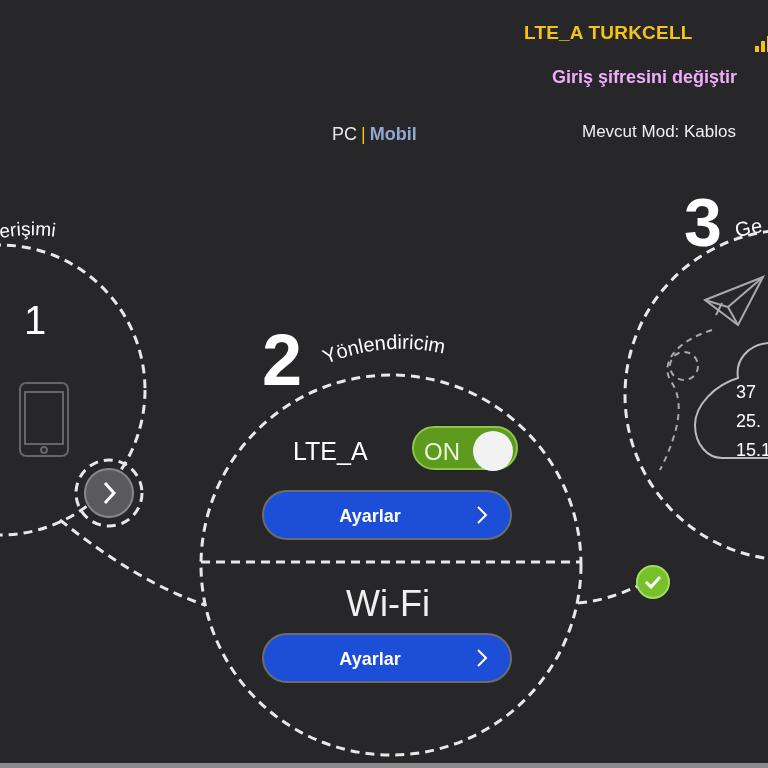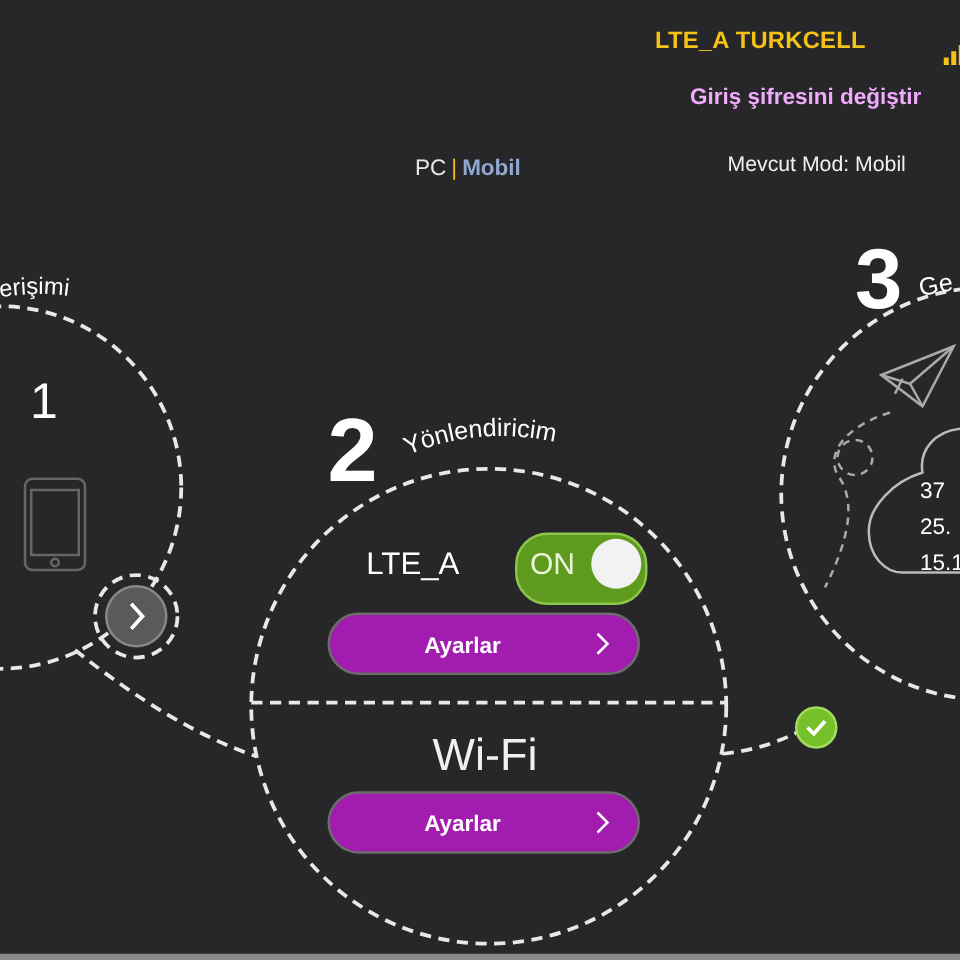--- a/index.html
+++ b/index.html
@@ -9,24 +9,24 @@
   .top-status .carrier{}
   .signal{left:755px;top:36px;width:14px;height:16px;}
   .signal span{position:absolute;bottom:0;background:#f4c315;width:4px;}
   .change-pw{top:67px;left:552px;font-weight:bold;font-size:18px;color:#f0abfc;white-space:nowrap;}
   .view-switch{top:124px;left:332px;font-size:18px;white-space:nowrap;color:#e8e8e8;}
   .view-switch .sep{color:#f4c315;margin:0 4px;}
   .view-switch .mobil{color:#8fa8d0;font-weight:bold;margin-top:12px;}
   .mode{top:122px;left:582px;font-size:17px;color:#f0f0f0;white-space:nowrap;}
   svg.lines{position:absolute;left:0;top:0;}
   .lte-label{top:437px;left:293px;font-size:25px;color:#fff;}
-  .toggle{left:412px;top:426px;width:106px;height:58px;border-radius:26px;background:#5e9a1d;border:2px solid #8cc64a;box-sizing:border-box;}
+  .toggle{left:412px;top:426px;width:106px;height:44px;border-radius:26px;background:#5e9a1d;border:2px solid #8cc64a;box-sizing:border-box;}
   .toggle .txt{position:absolute;left:10px;top:10px;font-size:24px;color:#e8f6d8;}
   .toggle .knob{position:absolute;right:3px;top:3px;width:40px;height:40px;border-radius:50%;background:#f2f2f2;}
-  .btn{width:250px;height:50px;border-radius:26px;border:2px solid #6c6c6c;box-sizing:border-box;background:#a21caf;}
+  .btn{width:250px;height:50px;border-radius:26px;border:2px solid #6c6c6c;box-sizing:border-box;background:#1d4ed8;}
   .btn .lbl{position:absolute;left:0;width:212px;text-align:center;top:14px;font-weight:bold;font-size:18px;color:#fff;}
   .btn .chev{position:absolute;right:22px;top:13px;}
   .wifi-label{top:583px;left:0;width:776px;text-align:center;font-size:36px;color:#f0f0f0;font-weight:300;}
   .arrow-btn{left:84px;top:468px;width:50px;height:50px;border-radius:50%;background:#5a595b;border:2px solid #888;box-sizing:border-box;}
   .check{left:636px;top:565px;width:34px;height:34px;border-radius:50%;background:#76c02a;border:2px solid #a3dd60;box-sizing:border-box;}
   .speeds{left:736px;top:378px;font-size:18px;color:#fff;line-height:29px;white-space:nowrap;}
 </style>
 </head>
 <body>
 
@@ -37,21 +37,21 @@
 <div class="abs signal">
   <span style="left:0;height:6px;"></span>
   <span style="left:6px;height:11px;"></span>
   <span style="left:12px;height:16px;"></span>
 </div>
 <div class="abs change-pw">Giriş şifresini değiştir</div>
 
 <div class="abs view-switch">
   <span>PC</span><span class="sep">|</span><span class="mobil">Mobil</span>
 </div>
-<div class="abs mode">Mevcut Mod: Mobil</div>
+<div class="abs mode">Mevcut Mod: Kablos</div>
 
 <svg class="lines" width="768" height="768" viewBox="0 0 768 768">
   <defs>
     <path id="arc1" d="M -40 250 A 180 180 0 0 1 90 245"></path>
     <path id="arc2" d="M 310 372 A 190 190 0 0 1 480 366"></path>
     <path id="arc3" d="M 735 238 A 170 170 0 0 1 800 232"></path>
   </defs>
   <g fill="none" stroke="#e8e8e8" stroke-width="3" stroke-dasharray="9 6">
 
     <circle cx="0" cy="390" r="145"></circle>

